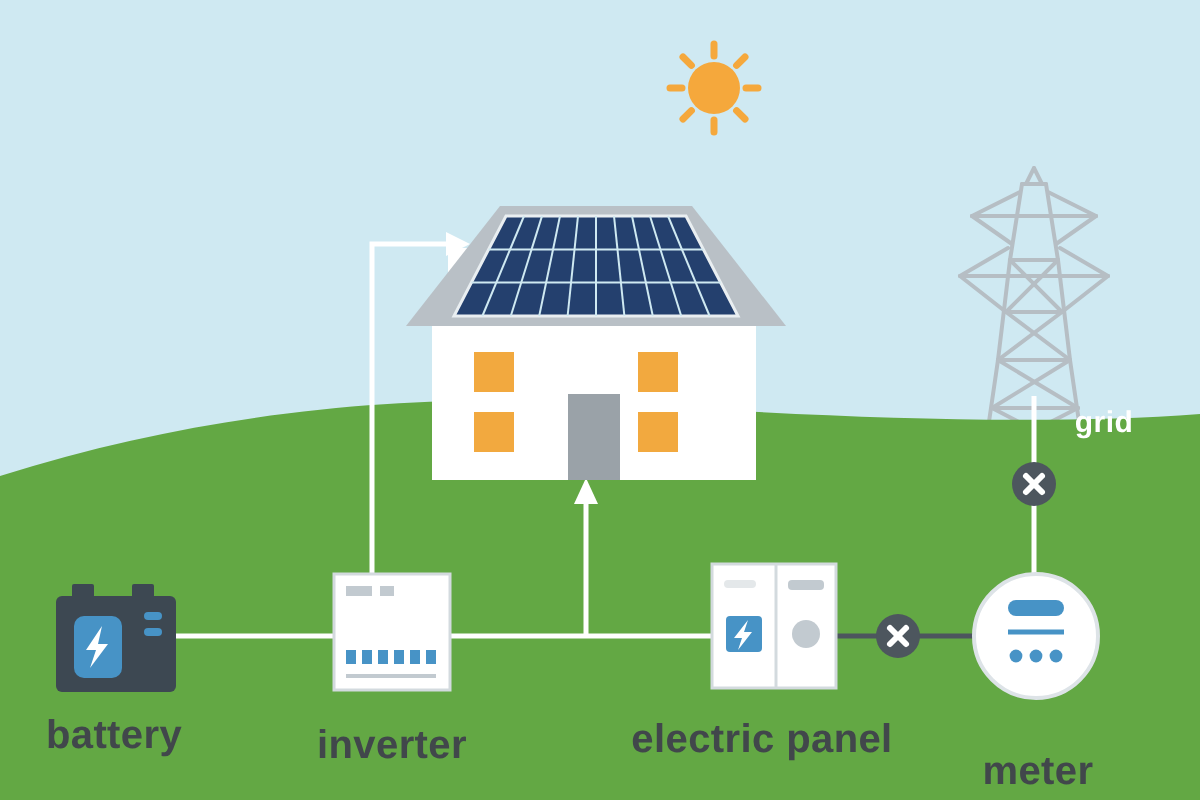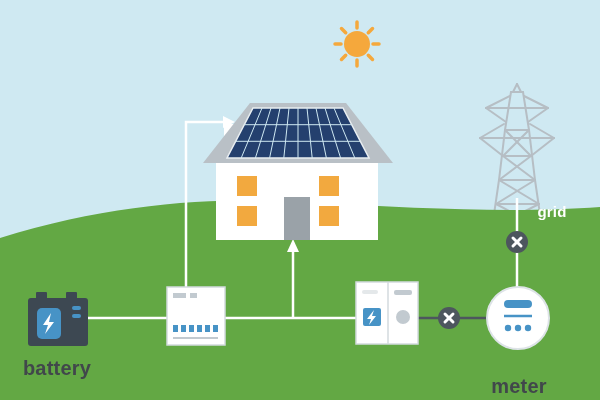--- a/index.html
+++ b/index.html
@@ -155,16 +155,18 @@
   <g>
     <circle cx="449" cy="318" r="11" fill="#4d565e"></circle>
     <g stroke="#ffffff" stroke-width="3" stroke-linecap="round">
       <line x1="445" y1="314" x2="453" y2="322"></line>
       <line x1="453" y1="314" x2="445" y2="322"></line>
     </g>
   </g>
 </svg>
 
 <div class="lbl" style="left:12px;top:357px;width:90px;">battery</div>
+<div class="lbl" style="left:151px;top:362px;width:90px;">inverter</div>
+<div class="lbl" style="left:311px;top:359px;width:140px;">electric panel</div>
 <div class="lbl" style="left:474px;top:375px;width:90px;">meter</div>
 <div class="lbl white" style="left:527px;top:203px;width:50px;font-size:15px;">grid</div>
 
 </div>
 
 </body></html>

